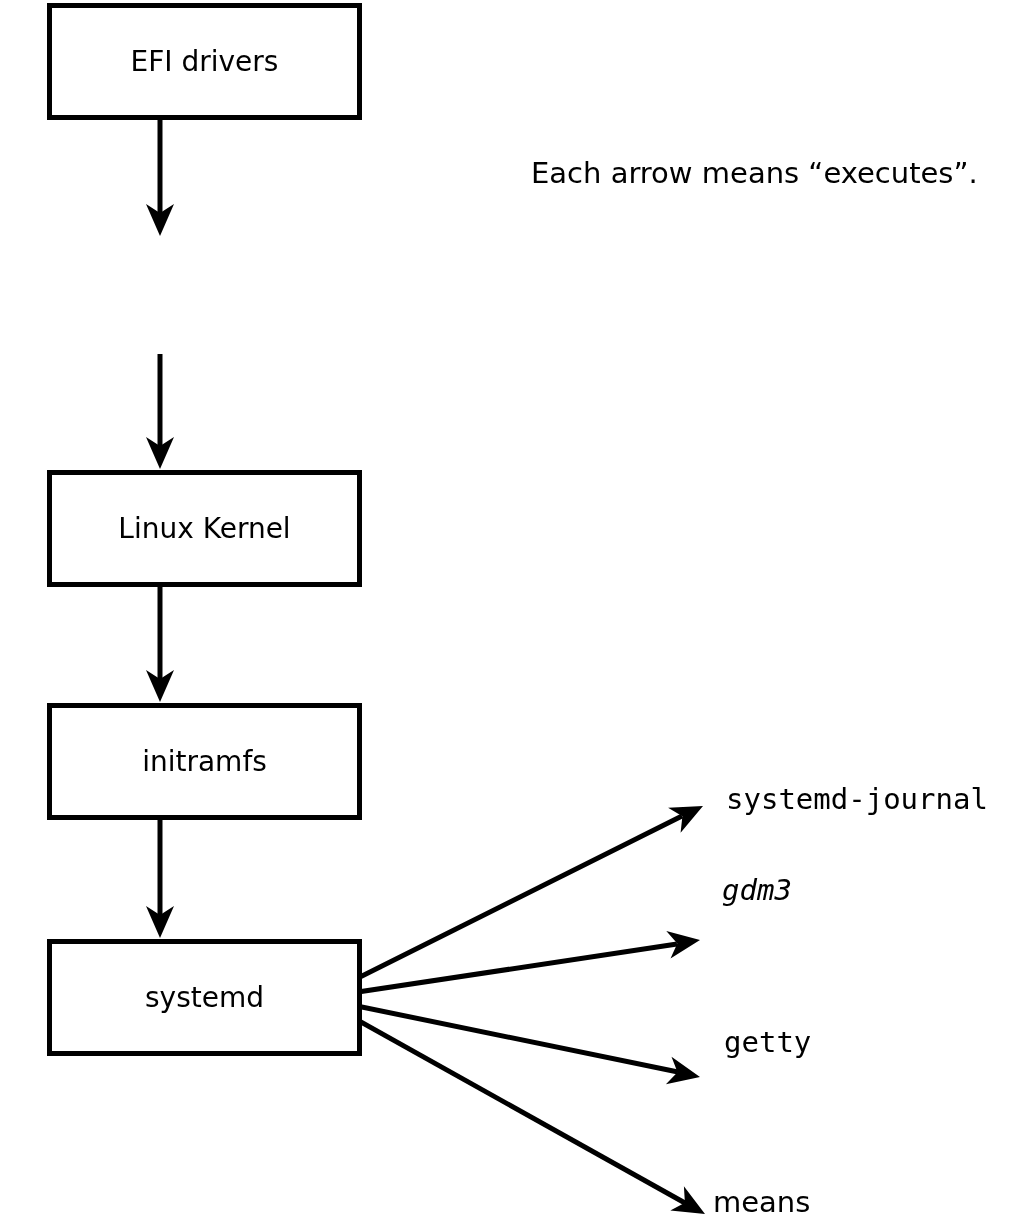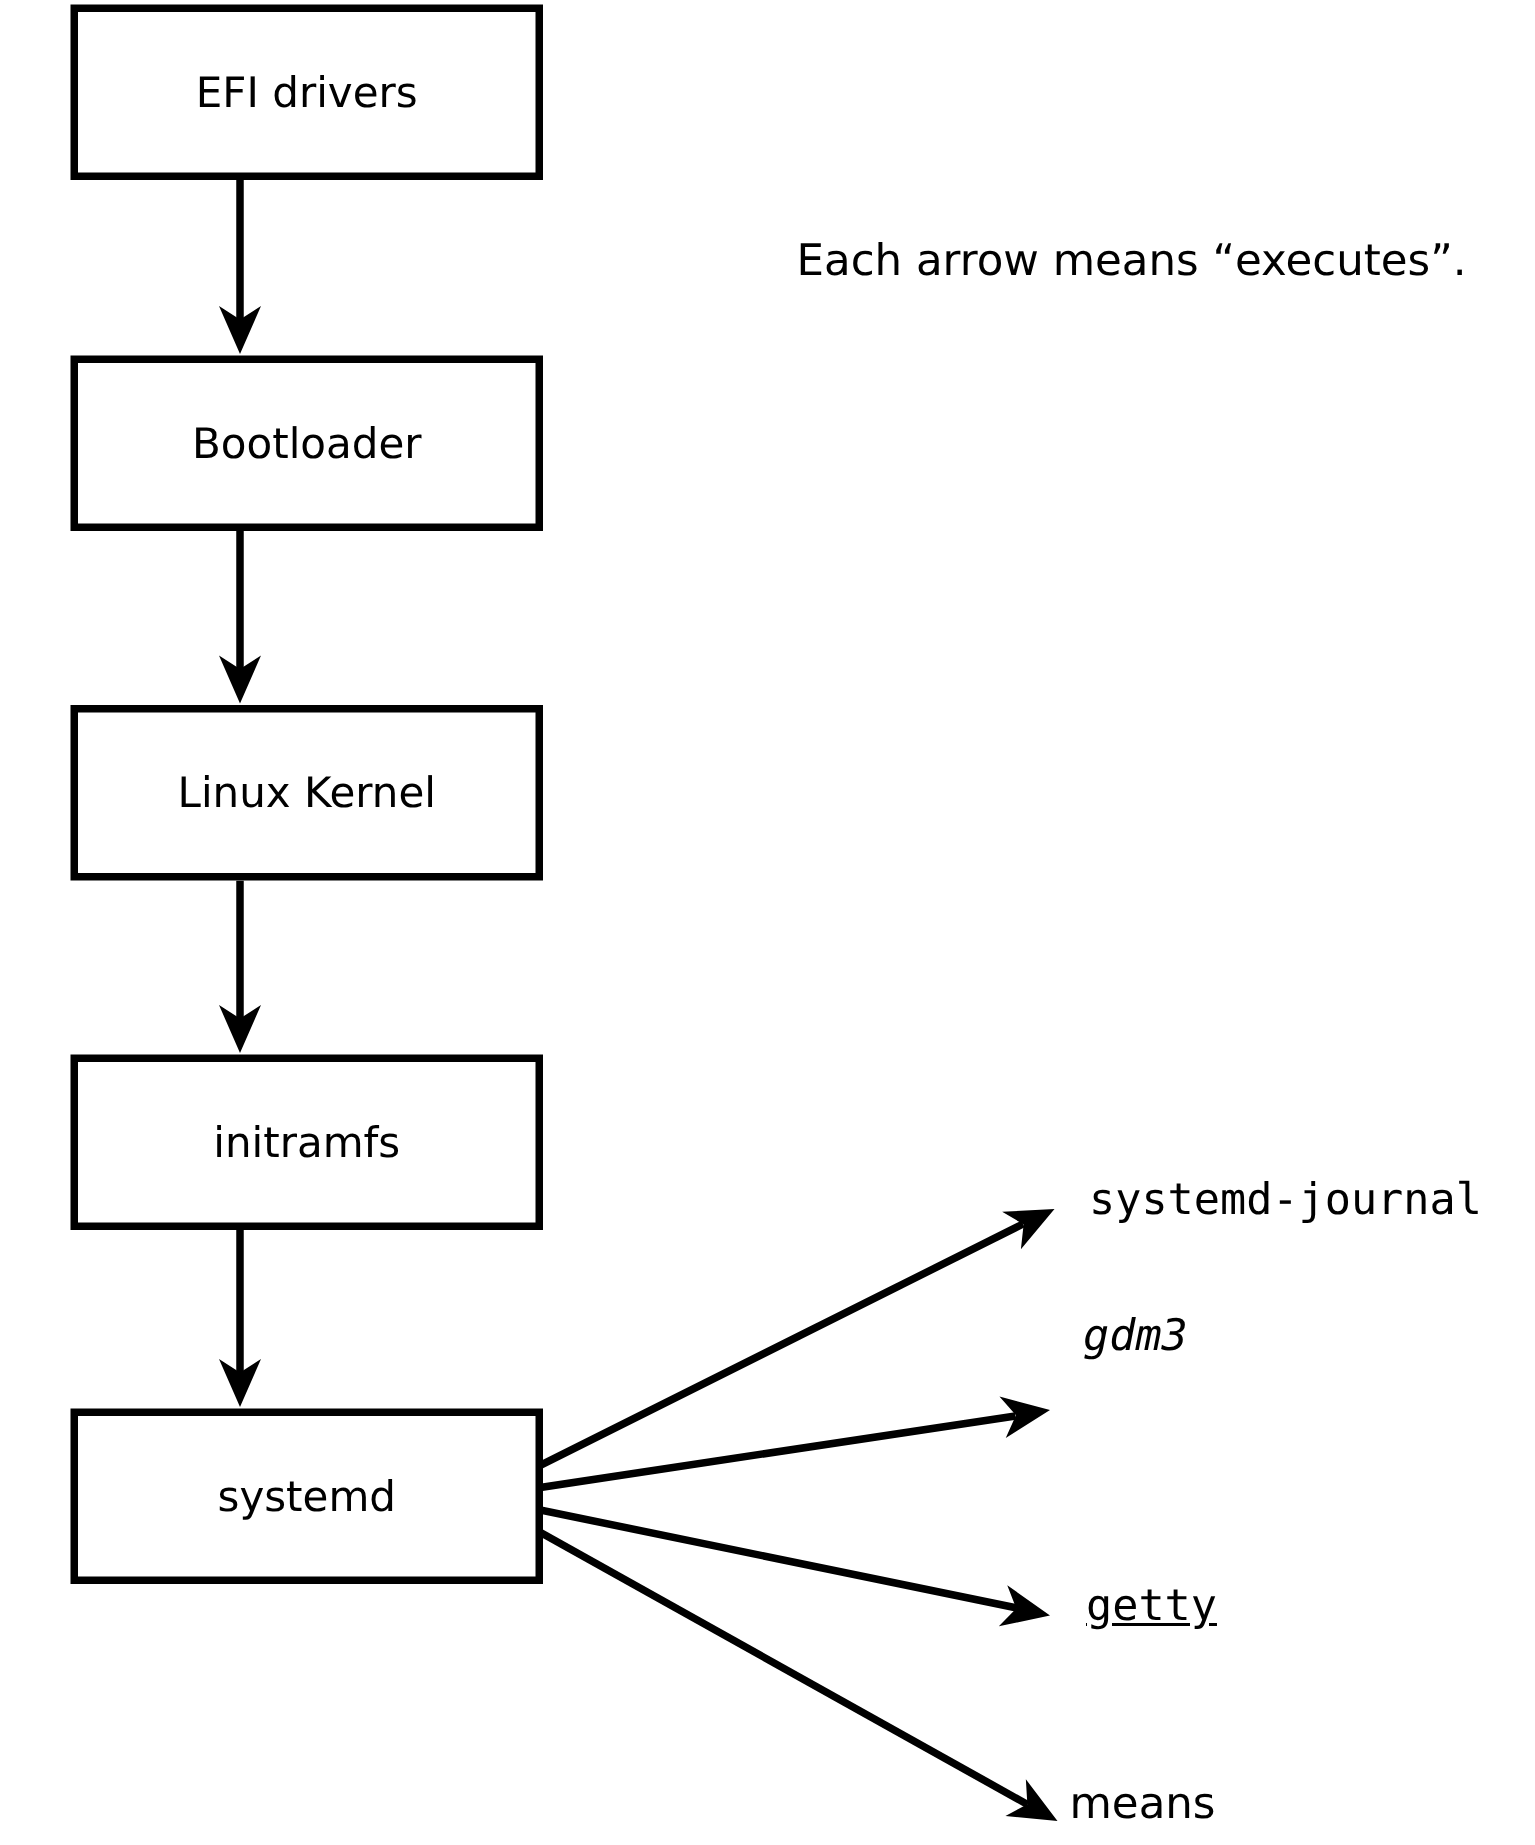--- a/index.html
+++ b/index.html
@@ -49,21 +49,21 @@
   }
   .target-label {
     position: absolute;
     font-family: "DejaVu Sans Mono", monospace;
     font-size: 29px;
     line-height: 1;
     white-space: nowrap;
   }
   .label-journal { left: 726px; top: 775px; margin-top: 10px; }
   .label-gdm3    { left: 722px; top: 876px; font-style: italic; }
-  .label-getty   { left: 724px; top: 1056px; text-decoration: underline; }
+  .label-getty   { left: 724px; top: 1028px; }
   .label-sshd    { left: 713px; top: 1188px; font-family: "DejaVu Sans", sans-serif; }
   .arrow-line { stroke: #000000; stroke-width: 5; fill: none; stroke-linecap: butt; }
   .arrow-head { fill: #000000; stroke: none; }
 </style>
 </head>
 <body>
 
 <div class="canvas">
 
   <svg class="arrow-layer" viewBox="0 0 1023 1230" xmlns="http://www.w3.org/2000/svg">
@@ -99,23 +99,20 @@
     </g>
     <g>
       <line class="arrow-line" x1="318" y1="998" x2="685" y2="1203"></line>
       <polygon class="arrow-head" points="705,1214 670.3,1210.6 684.9,1202.8 683.9,1186.2"></polygon>
     </g>
   </svg>
 
   <div class="flow-box box-efi">
     <span>EFI drivers</span>
   </div>
-  <div class="flow-box box-bootloader">
-    <span>Bootloader</span>
-  </div>
   <div class="flow-box box-kernel">
     <span>Linux Kernel</span>
   </div>
   <div class="flow-box box-initramfs">
     <span>initramfs</span>
   </div>
   <div class="flow-box box-systemd">
     <span>systemd</span>
   </div>
 

